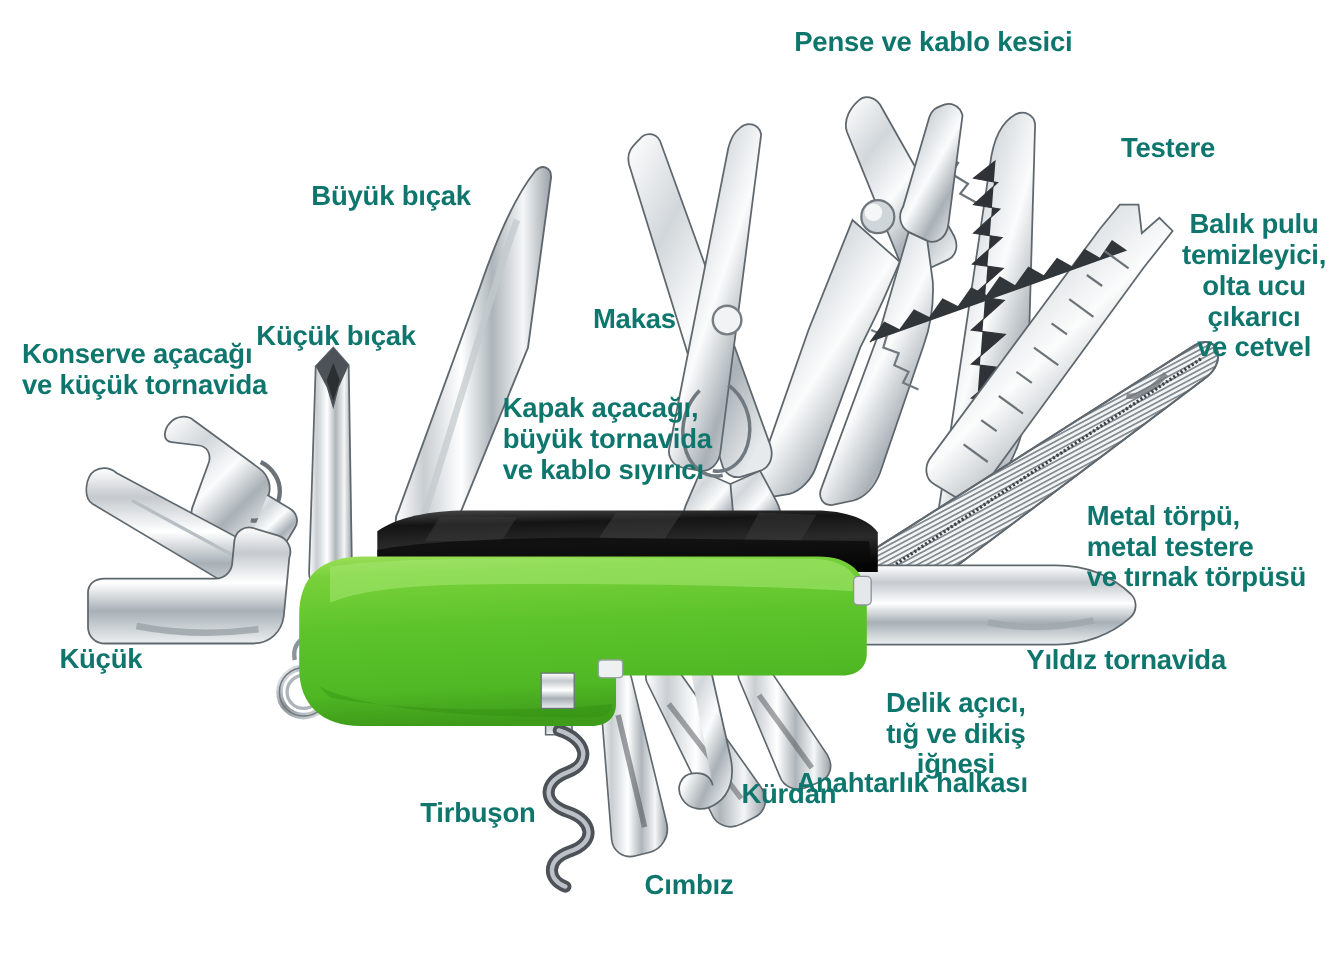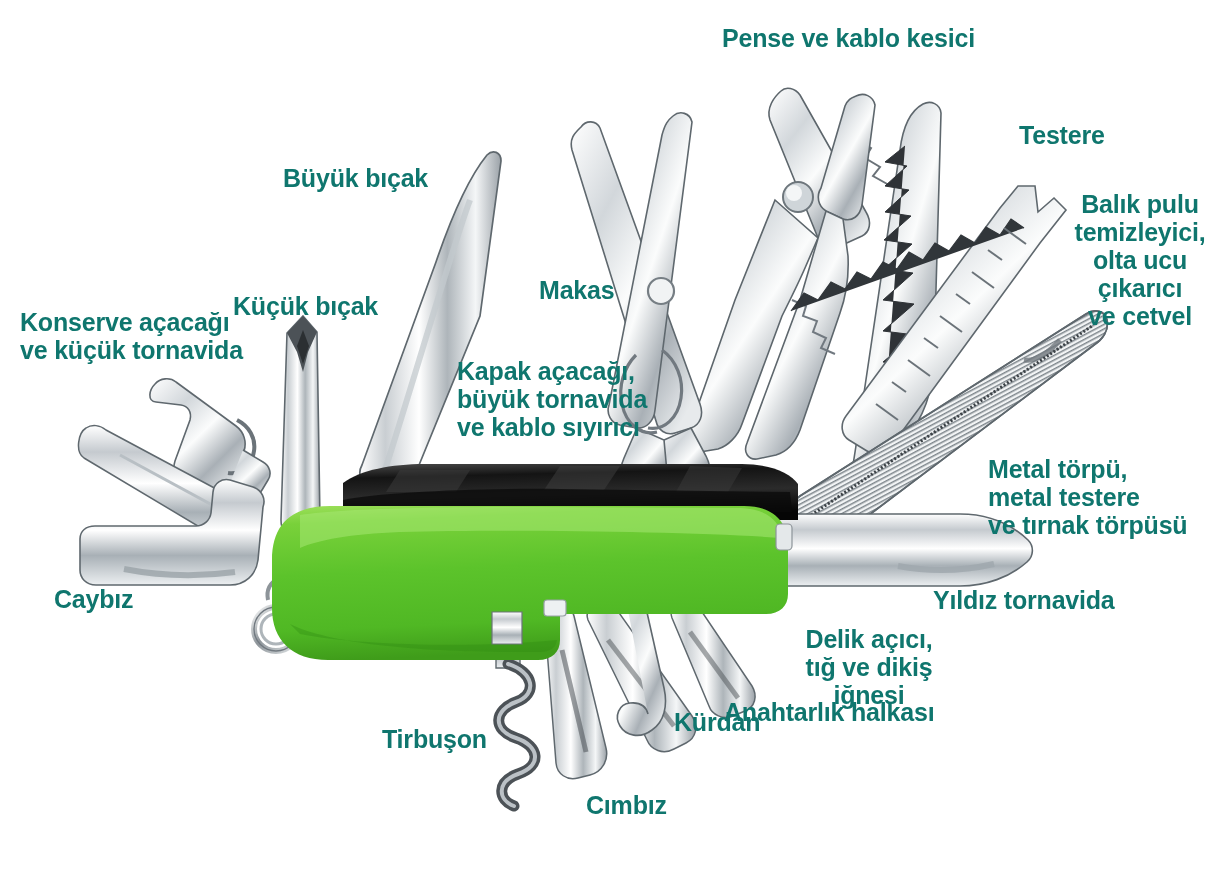--- a/index.html
+++ b/index.html
@@ -300,21 +300,21 @@
   <div class="label left" style="left:233px; top:292px;">Küçük bıçak</div>
   <div class="label left" style="left:539px; top:276px;">Makas</div>
   <div class="label left" style="left:20px;  top:308px;">Konserve açacağı
 ve küçük tornavida</div>
   <div class="label left" style="left:457px; top:357px;">Kapak açacağı,
 büyük tornavida
 ve kablo sıyırıcı</div>
   <div class="label left" style="left:988px; top:437px;margin-top:18px;">Metal törpü,
 metal testere
 ve tırnak törpüsü</div>
-  <div class="label left" style="left:54px;  top:585px;">Caybız</div>
+  <div class="label left" style="left:54px;  top:585px;">Küçük</div>
   <div class="label center" style="left:769px; top:625px; width:200px;">Delik açıcı,
 tığ ve dikiş iğnesi</div>
   <div class="label left" style="left:933px; top:586px;">Yıldız tornavida</div>
   <div class="label left" style="left:724px; top:698px;">Anahtarlık halkası</div>
   <div class="label left" style="left:382px; top:725px;">Tirbuşon</div>
   <div class="label left" style="left:674px; top:708px;">Kürdan</div>
   <div class="label left" style="left:586px; top:791px;">Cımbız</div>
 
 </div>
 

